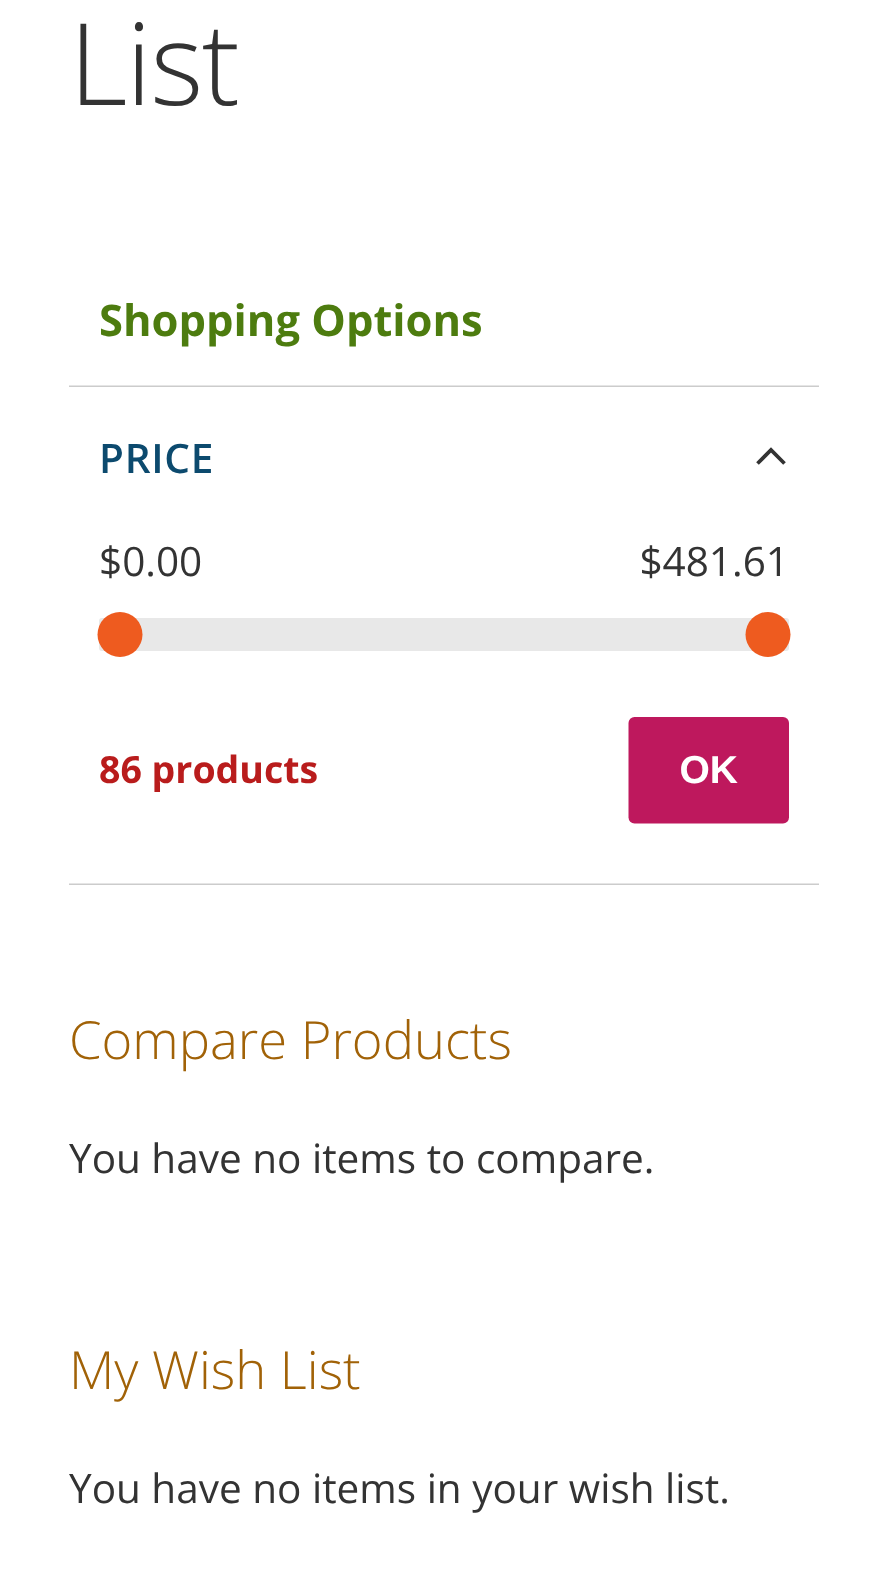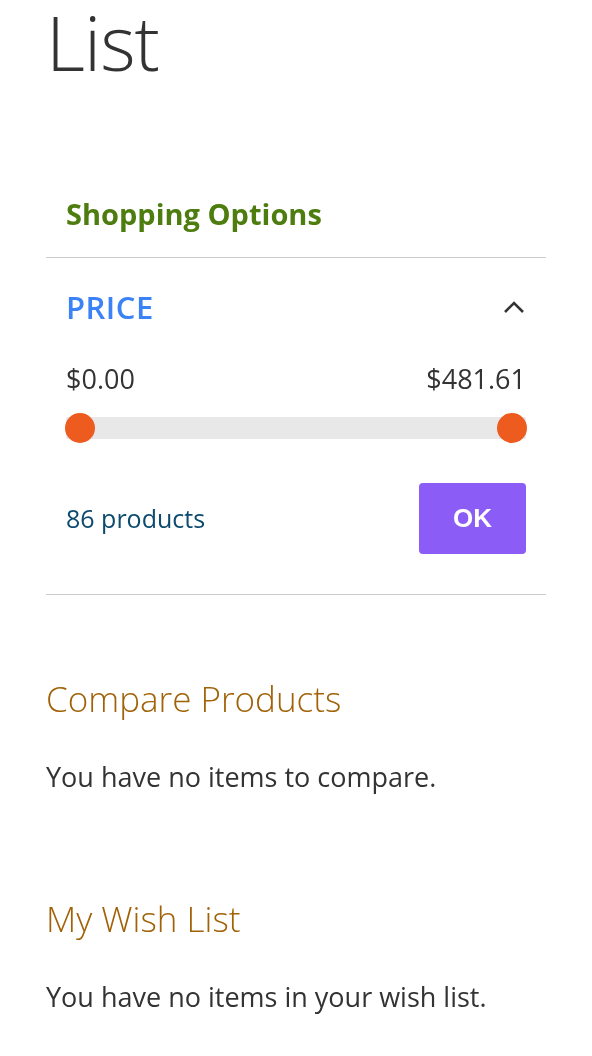--- a/index.html
+++ b/index.html
@@ -36,23 +36,23 @@
       border-bottom: 1px solid #ccc;
       padding: 28px 20px 40px 20px;
     }
     .filter-header {
       display: flex;
       justify-content: space-between;
       align-items: center;
       cursor: pointer;
     }
     .filter-title {
-      font-size: 31px;
+      font-size: 27px;
       font-weight: 600;
-      color: #3b82f6;
+      color: #0c4a6e;
       text-transform: uppercase;
       letter-spacing: 0.5px;
     }
     .chevron {
       width: 24px;
       height: 24px;
       display: flex;
       align-items: center;
       justify-content: center;
     }
@@ -106,25 +106,25 @@
     .slider-handle-right {
       left: calc(100% - 14px);
     }
     .filter-footer {
       display: flex;
       justify-content: space-between;
       align-items: center;
     }
     .product-count {
       font-size: 25px;
-      font-weight: 400;
-      color: #0c4a6e;
+      font-weight: 700;
+      color: #b91c1c;
     }
     .ok-button {
-      background: #8b5cf6;
+      background: #be185d;
       color: #fff;
       border: none;
       font-size: 26px;
       font-weight: 700;
       padding: 20px 34px;
       border-radius: 4px;
       cursor: pointer;
     }
     .section-block {
       padding: 0 0 0 0;

